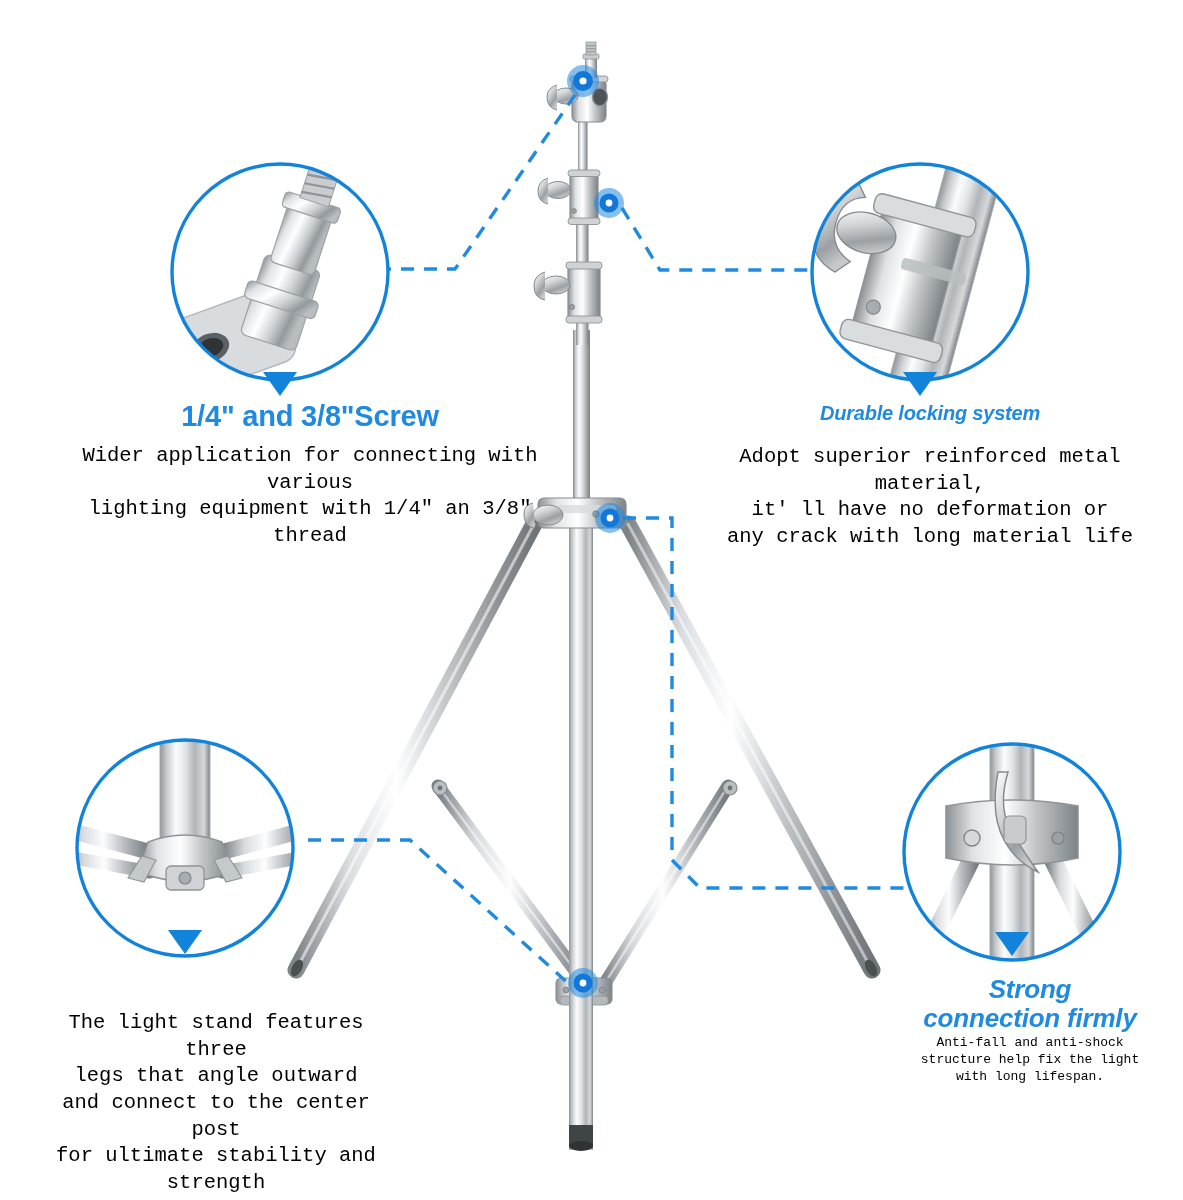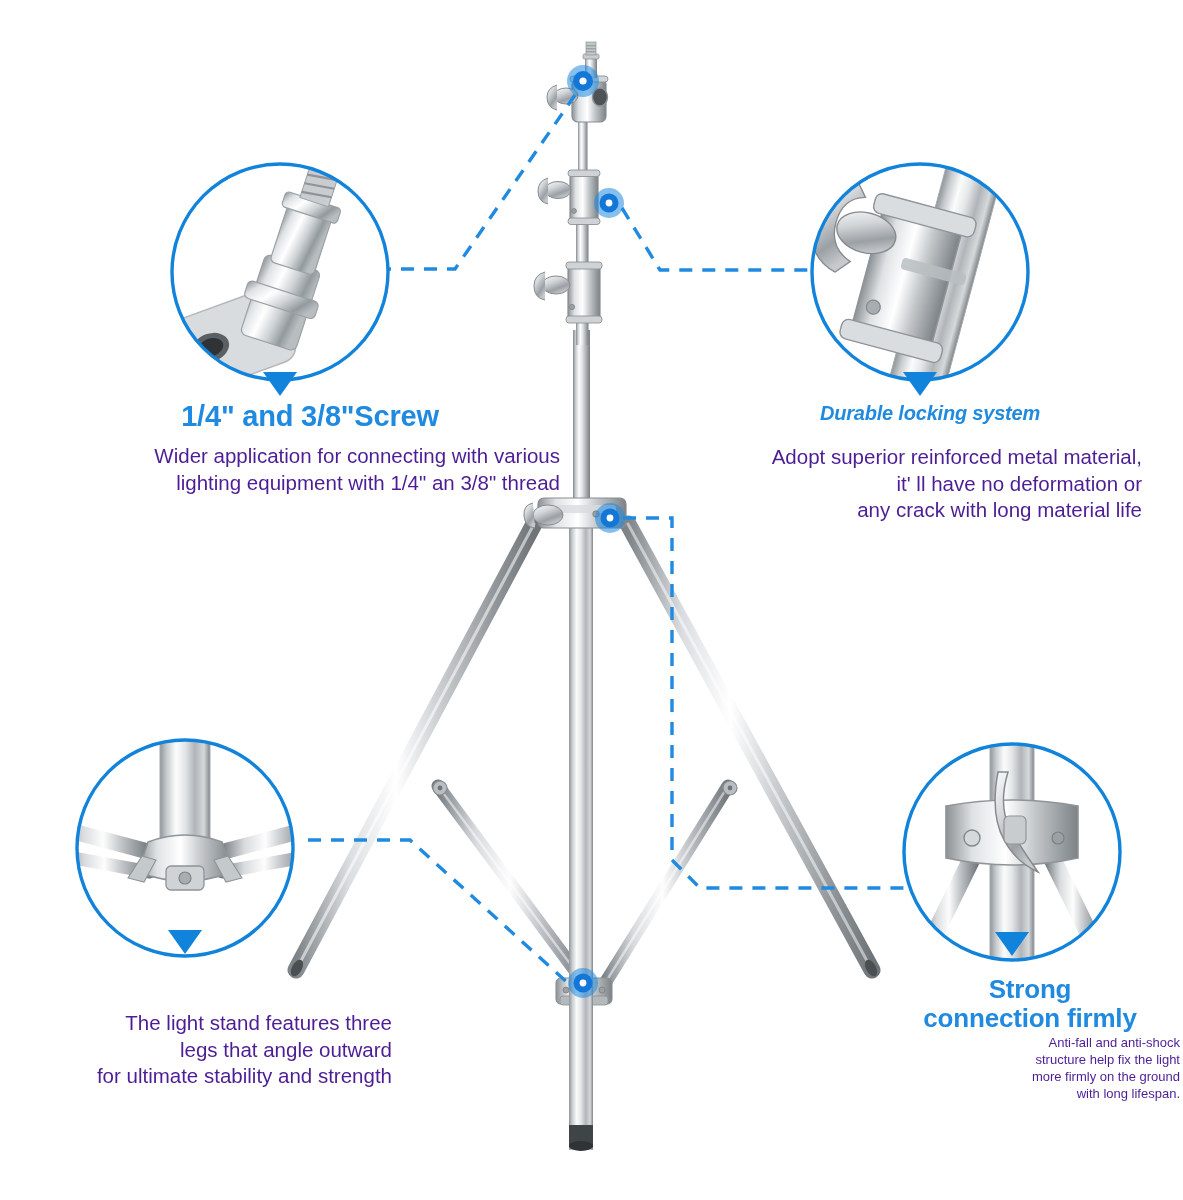--- a/index.html
+++ b/index.html
@@ -9,33 +9,34 @@
     position:relative;overflow:hidden;
   }
   #stage{position:absolute;left:0;top:0;width:1183px;height:1200px;}
   svg.layer{position:absolute;left:0;top:0;width:1183px;height:1200px;}
 
   .callout-title{
     position:absolute;text-align:center;font-weight:bold;
     color:#1f8ae0;line-height:1.12;letter-spacing:-0.2px;
   }
   .callout-body{
-    position:absolute;text-align:right;color:#4c1d95;
+    position:absolute;text-align:center;color:#000000;
     line-height:1.30;
+    font-family:Liberation Mono, monospace;
   }
   #t-screw{left:60px;top:400px;width:500px;font-size:29px;}
   #b-screw{left:60px;top:443px;width:500px;font-size:20.5px;}
 
   #t-lock{left:718px;top:402px;width:424px;font-size:20px;font-style:italic;}
   #b-lock{left:718px;top:444px;width:424px;font-size:20.5px;}
 
   #t-legs{left:40px;top:975px;width:352px;font-size:26px;}
   #b-legs{left:40px;top:1010px;width:352px;font-size:20.5px;}
 
-  #t-joint{left:880px;top:975px;width:300px;font-size:26px;}
+  #t-joint{left:880px;top:975px;width:300px;font-size:26px;font-style:italic;}
   #b-joint{left:880px;top:1035px;width:300px;font-size:13px;}
 </style>
 </head>
 <body>
 
 <div id="stage">
 
   <svg class="layer" viewBox="0 0 1183 1200">
     <defs>
       <linearGradient id="tubeG" x1="0" y1="0" x2="1" y2="0">
@@ -354,27 +355,27 @@
   <div class="callout-title" id="t-lock">Durable locking system</div>
   <div class="callout-body" id="b-lock">
     <div>Adopt superior reinforced metal material,</div>
     <div>it' ll have no deformation or</div>
     <div>any crack  with long material life</div>
   </div>
 
   <div class="callout-body" id="b-legs">
     <div>The light stand features three</div>
     <div>legs that angle outward</div>
+    <div>and connect to the center post</div>
     <div>for ultimate stability and strength</div>
   </div>
 
   <div class="callout-title" id="t-joint">
     <div>Strong</div>
     <div>connection firmly</div>
   </div>
   <div class="callout-body" id="b-joint">
     <div>Anti-fall and anti-shock</div>
     <div>structure help fix the light</div>
-    <div>more firmly on the ground</div>
     <div>with long lifespan.</div>
   </div>
 
 </div>
 
 </body></html>

